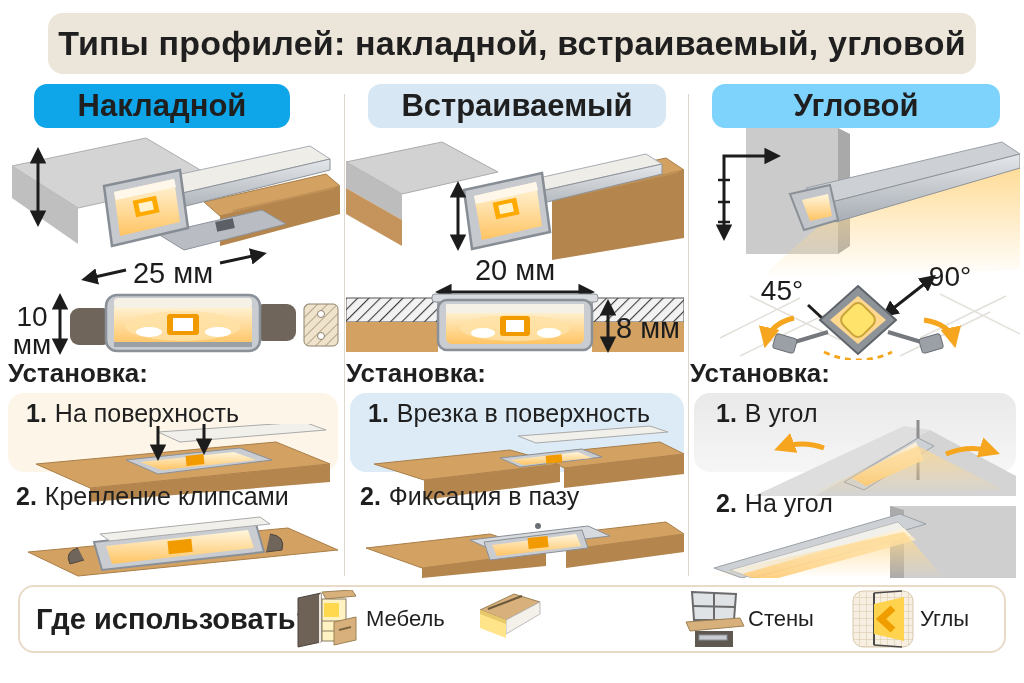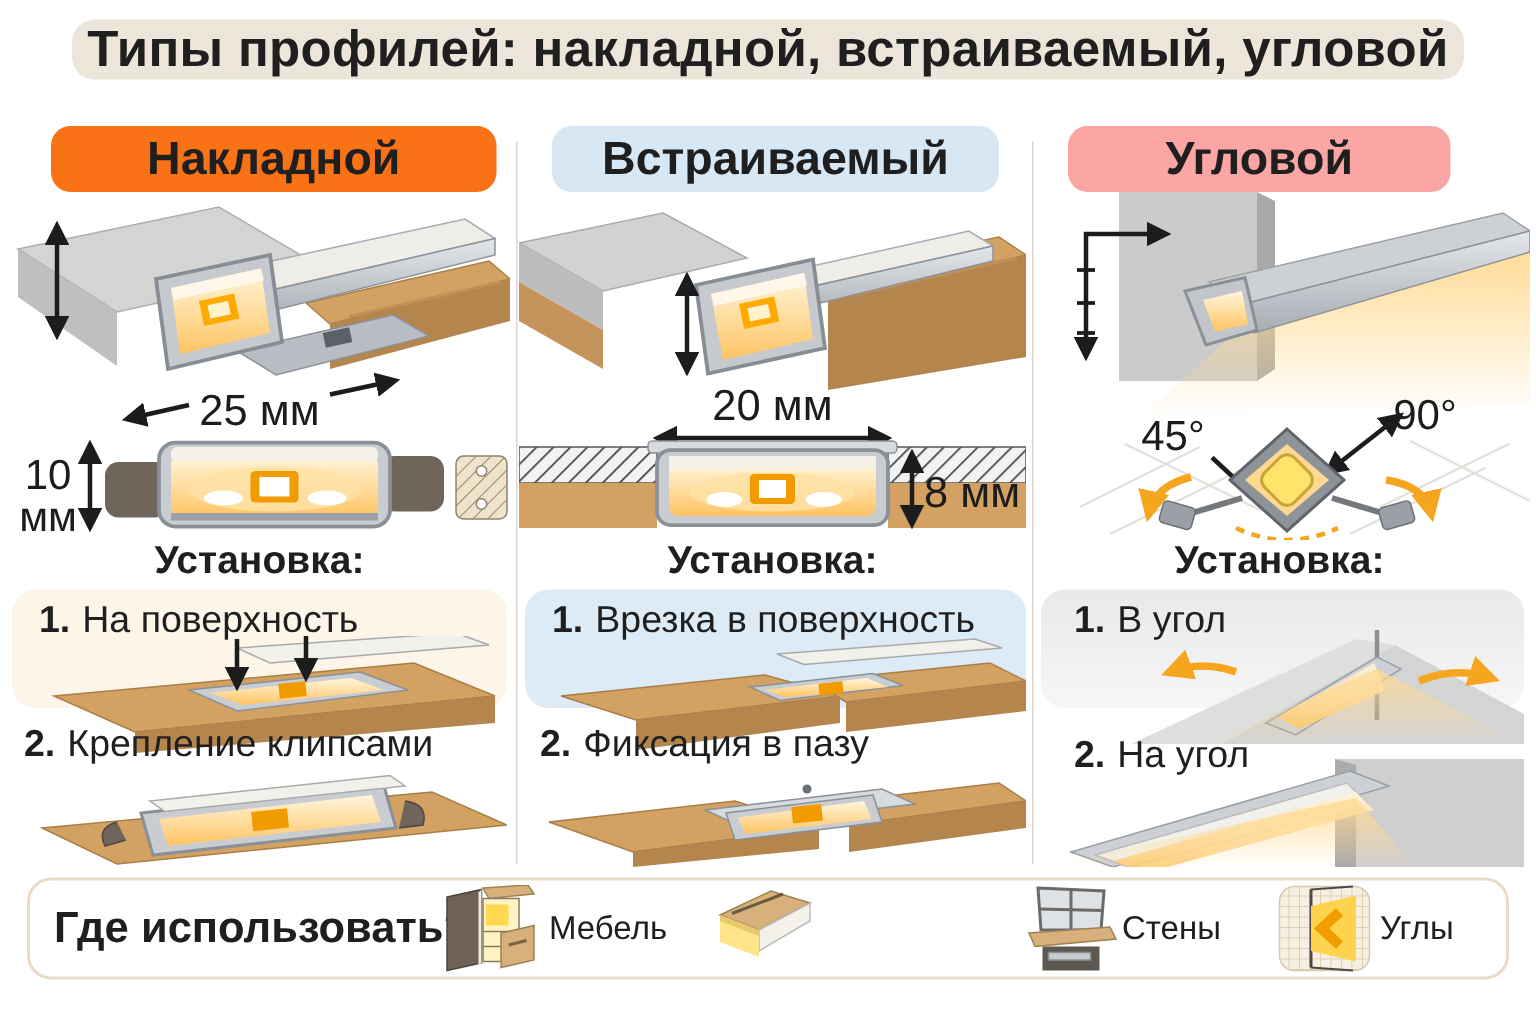--- a/index.html
+++ b/index.html
@@ -1,25 +1,25 @@
 <!DOCTYPE html>
 <html><head>
 <meta charset="utf-8">
 <style>
   html,body{margin:0;padding:0;background:#fff;}
   .canvas{position:relative;width:1024px;height:683px;background:#ffffff;overflow:hidden;
           font-family:"Liberation Sans",sans-serif;color:#1f1f1f;}
   .pill{position:absolute;border-radius:13px;display:flex;align-items:center;justify-content:center;font-weight:700;}
-  .title{left:48px;top:13px;width:928px;height:40px;font-size:34px;background:#ece5d9;border-radius:15px;letter-spacing:.2px;}
+  .title{left:48px;top:13px;width:928px;height:61px;font-size:34px;background:#ece5d9;border-radius:15px;letter-spacing:.2px;}
   .hdr{top:84px;height:44px;font-size:31px;}
-  .hdr1{left:34px;width:297px;background:#f97316;}
+  .hdr1{left:34px;width:256px;background:#0ea5e9;}
   .hdr2{left:368px;width:298px;background:#d7e7f4;}
-  .hdr3{left:712px;width:255px;background:#fca5a5;}
+  .hdr3{left:712px;width:288px;background:#7dd3fc;}
   .divider{position:absolute;top:94px;width:1px;height:482px;background:#ddd7cf;}
-  .install{position:absolute;top:358px;height:32px;font-weight:700;font-size:26px;text-align:center;}
+  .install{position:absolute;top:358px;height:32px;font-weight:700;font-size:26px;text-align:left;}
   .in1{left:8px;width:330px;}
   .in2{left:346px;width:338px;}
   .in3{left:690px;width:326px;}
   .stepcard{position:absolute;top:393px;height:79px;border-radius:16px;}
   .sc1{left:8px;width:330px;background:#fcf5e8;}
   .sc2{left:350px;width:334px;background:#dcebf6;}
   .sc3{left:694px;width:322px;background:linear-gradient(180deg,#e9e9e9,#f6f6f6);}
   .steprow{position:absolute;font-size:25px;white-space:nowrap;}
   .steprow b{font-weight:700;margin-right:8px;}
   .illu{position:absolute;}

